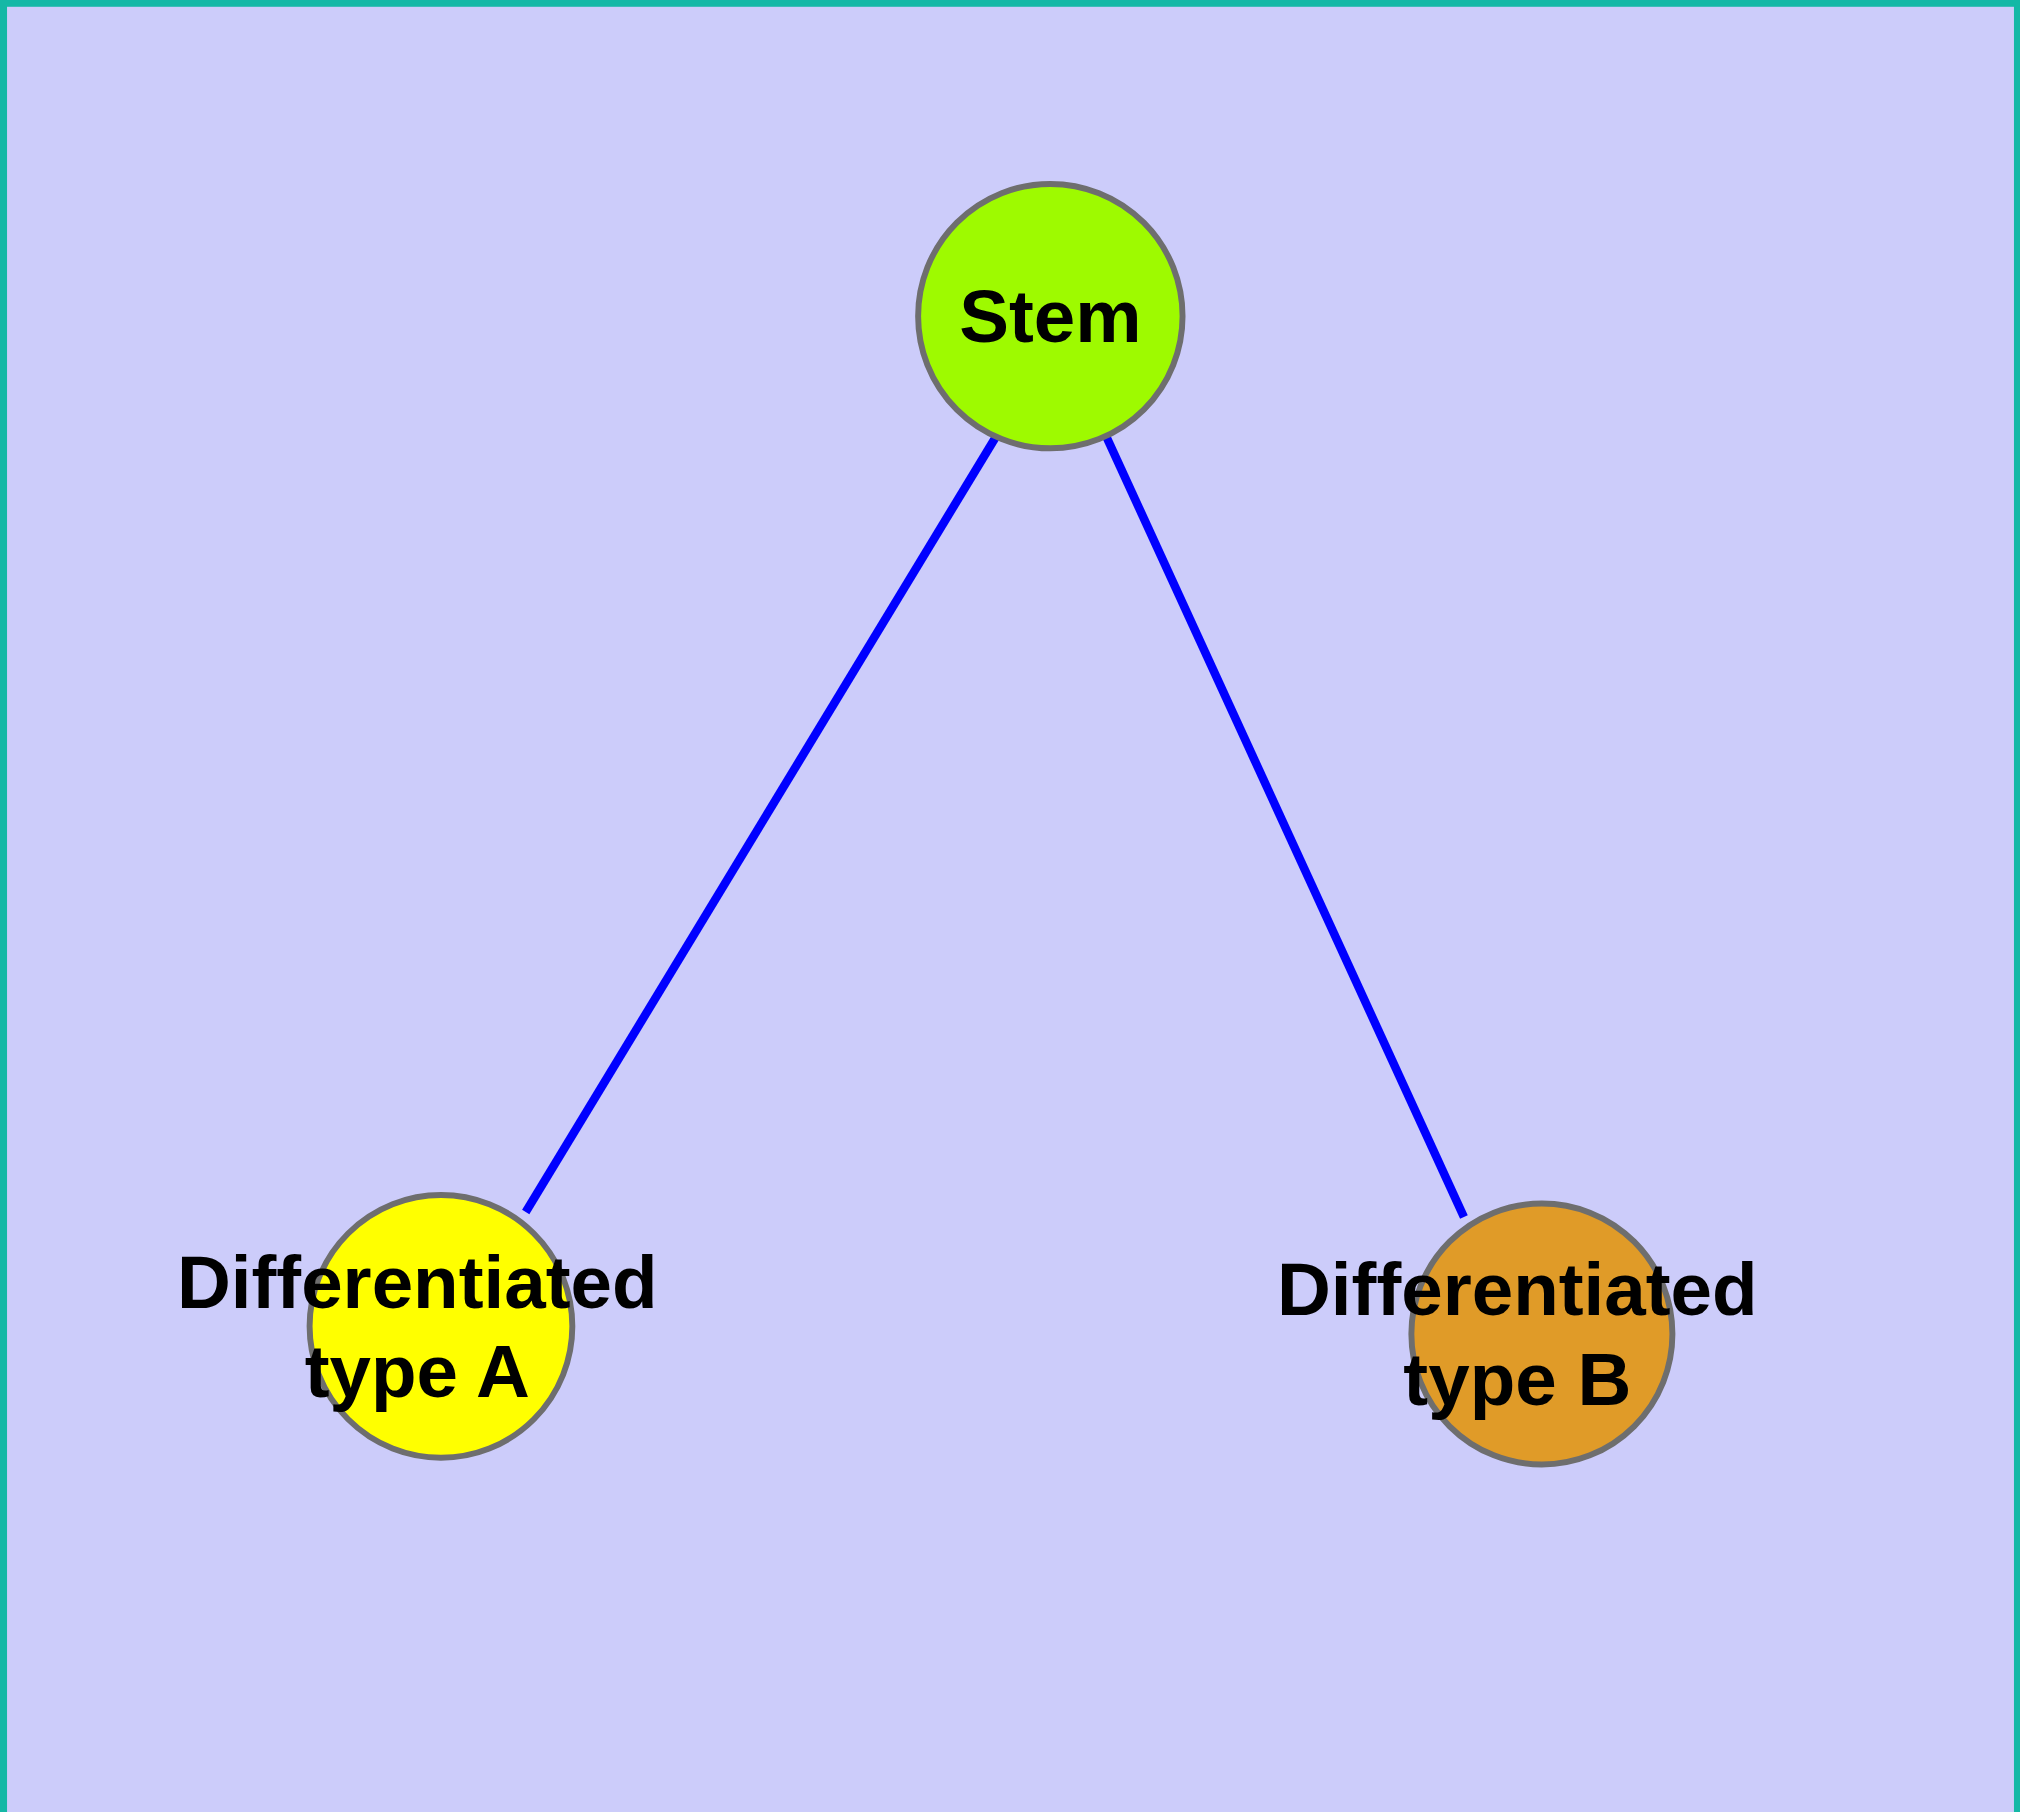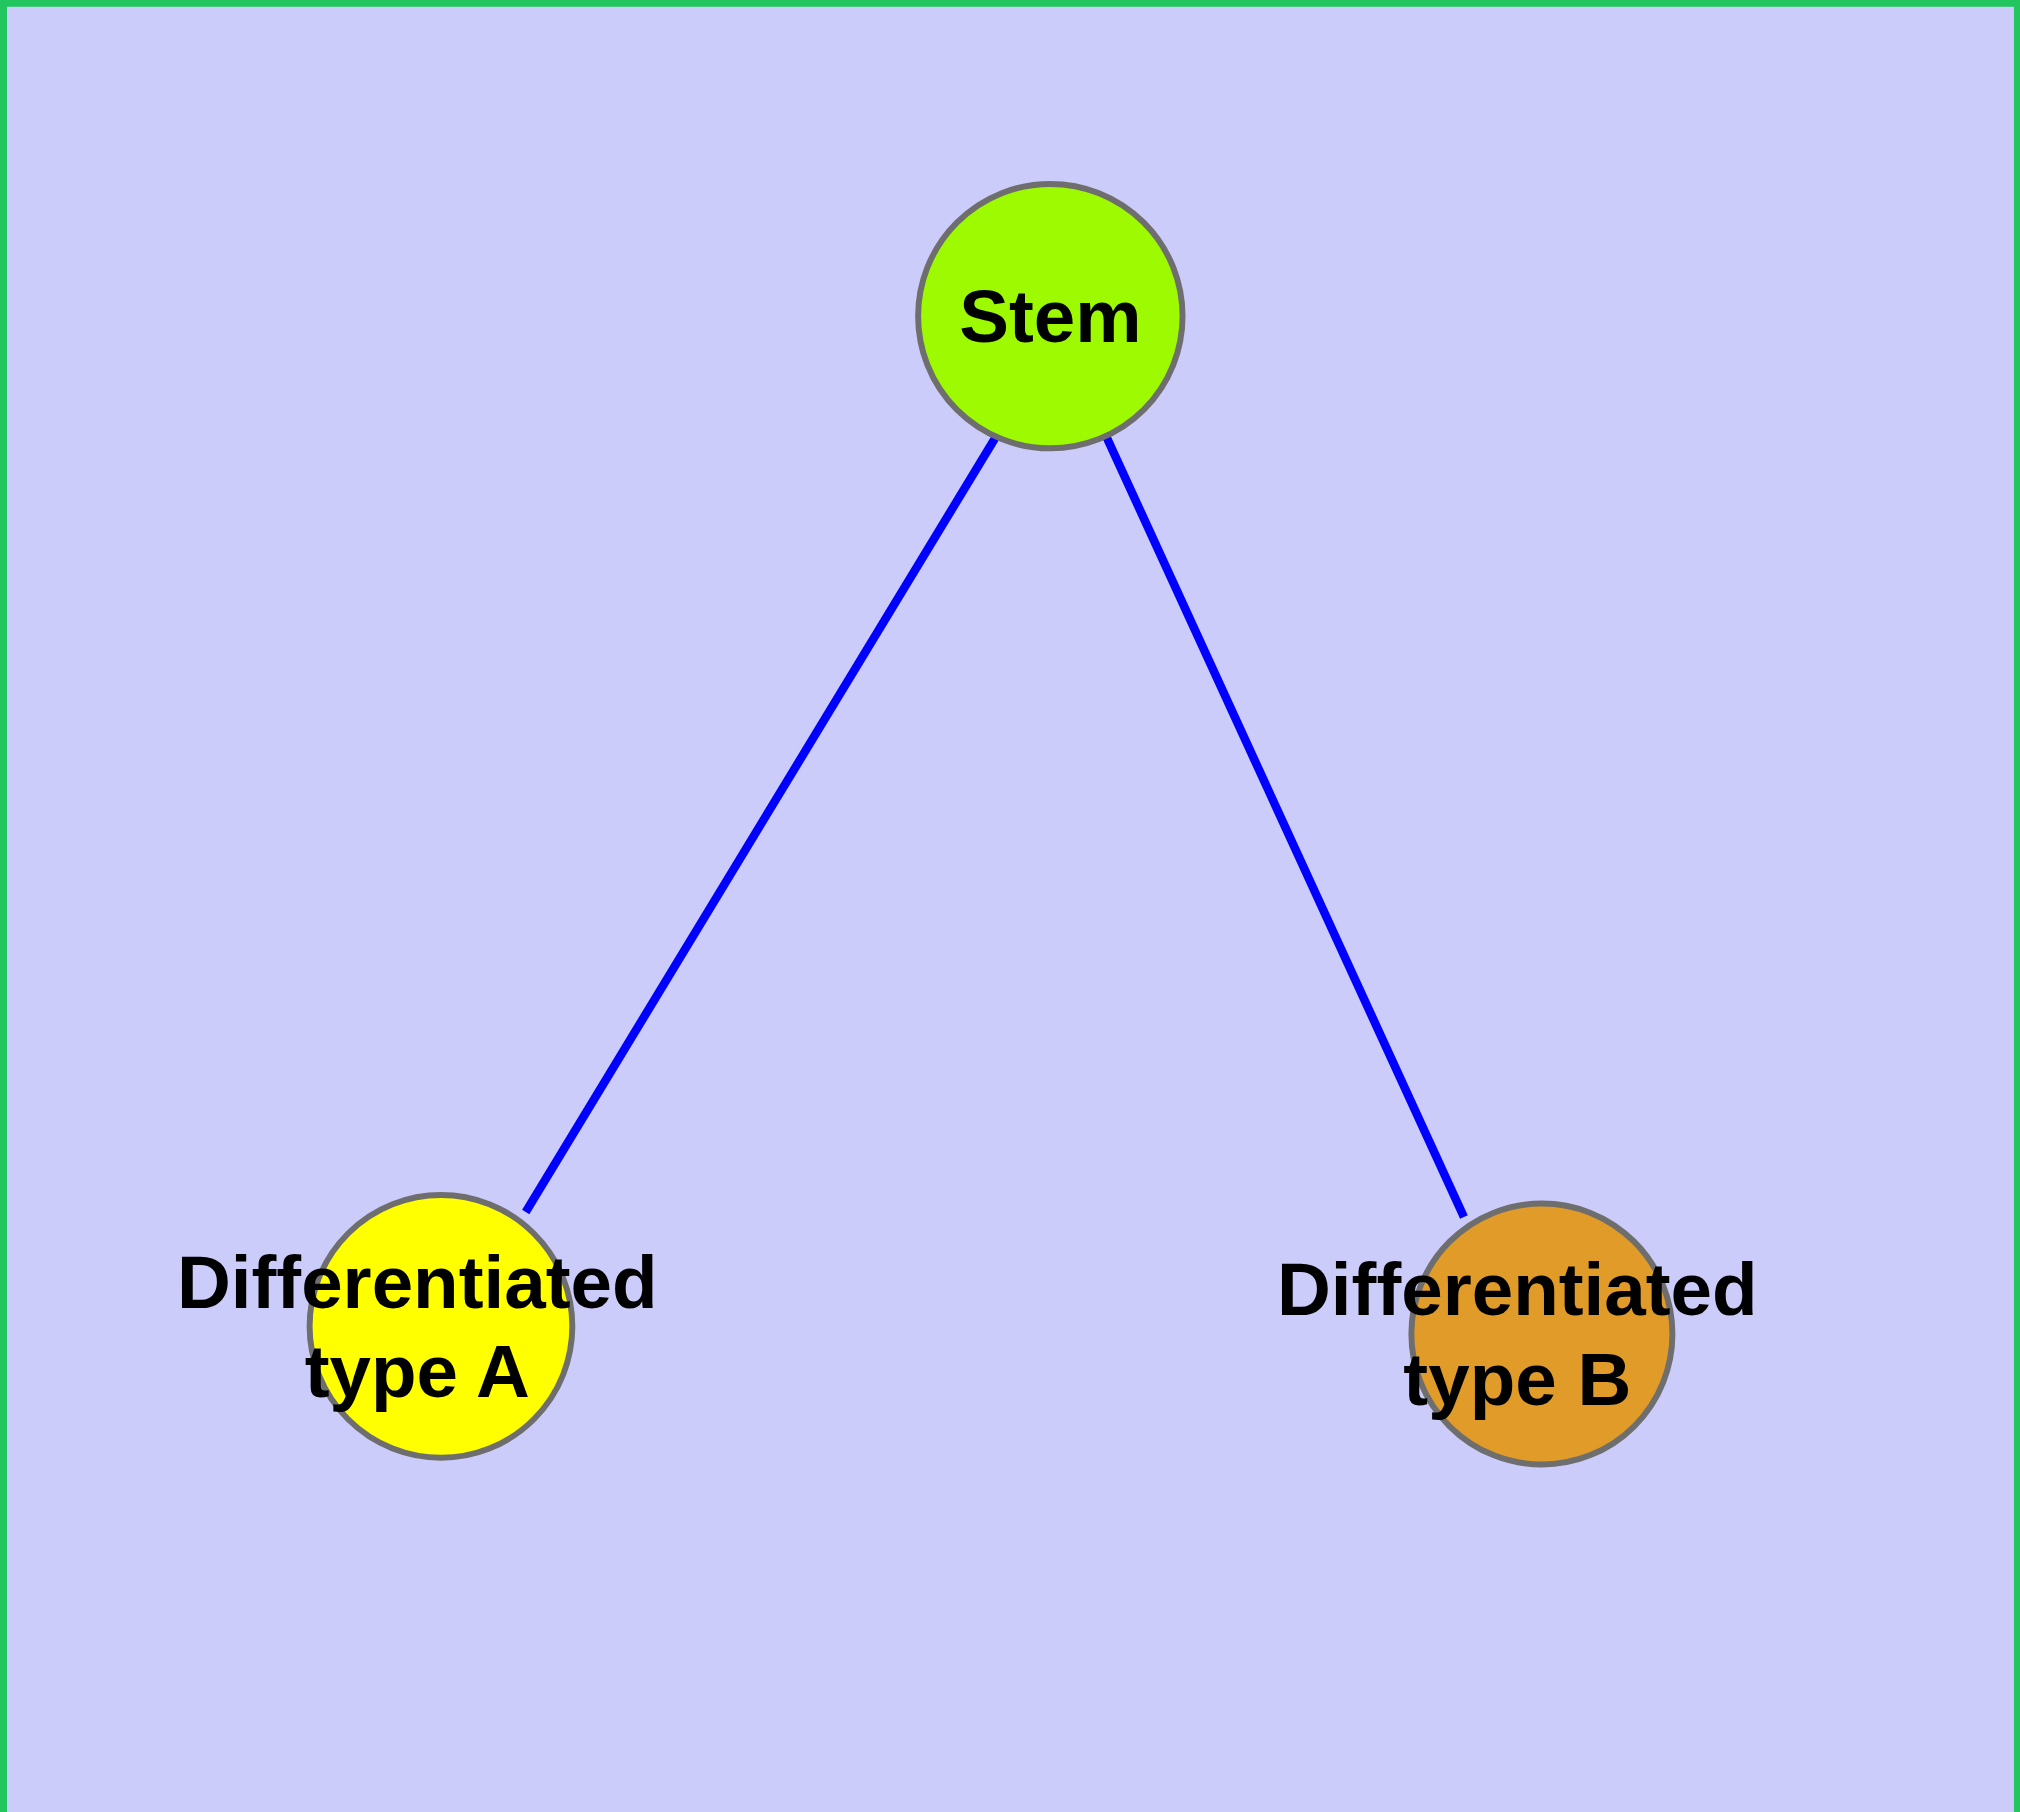--- a/index.html
+++ b/index.html
@@ -36,21 +36,21 @@
     font-family: "Liberation Sans", sans-serif;
     font-weight: bold;
     fill: #000000;
     text-anchor: middle;
     paint-order: normal;
   }
 </style>
 </head>
 <body style="background: rgb(255, 255, 255);">
 
-<div id="graph-canvas" style="background: #22c55e;">
+<div id="graph-canvas" style="background: #14b8a6;">
   <svg id="graph-svg" viewBox="0 0 2384 2138" xmlns="http://www.w3.org/2000/svg" width="2021" height="1812">
 
     <rect id="bg-rect" x="8" y="8" width="2368" height="2130" fill="#ccccfa"></rect>
 
     <g id="edges-layer">
         <line x1="1175" y1="515" x2="620" y2="1430" stroke="#0000ff" stroke-width="10" stroke-linecap="butt"></line>
         <line x1="1305" y1="515" x2="1727" y2="1436" stroke="#0000ff" stroke-width="10" stroke-linecap="butt"></line>
       </g>
     <g id="nodes-layer">
         <circle cx="1239" cy="373" r="156" fill="#9efa00" stroke="#6e6e6e" stroke-width="7"></circle>

